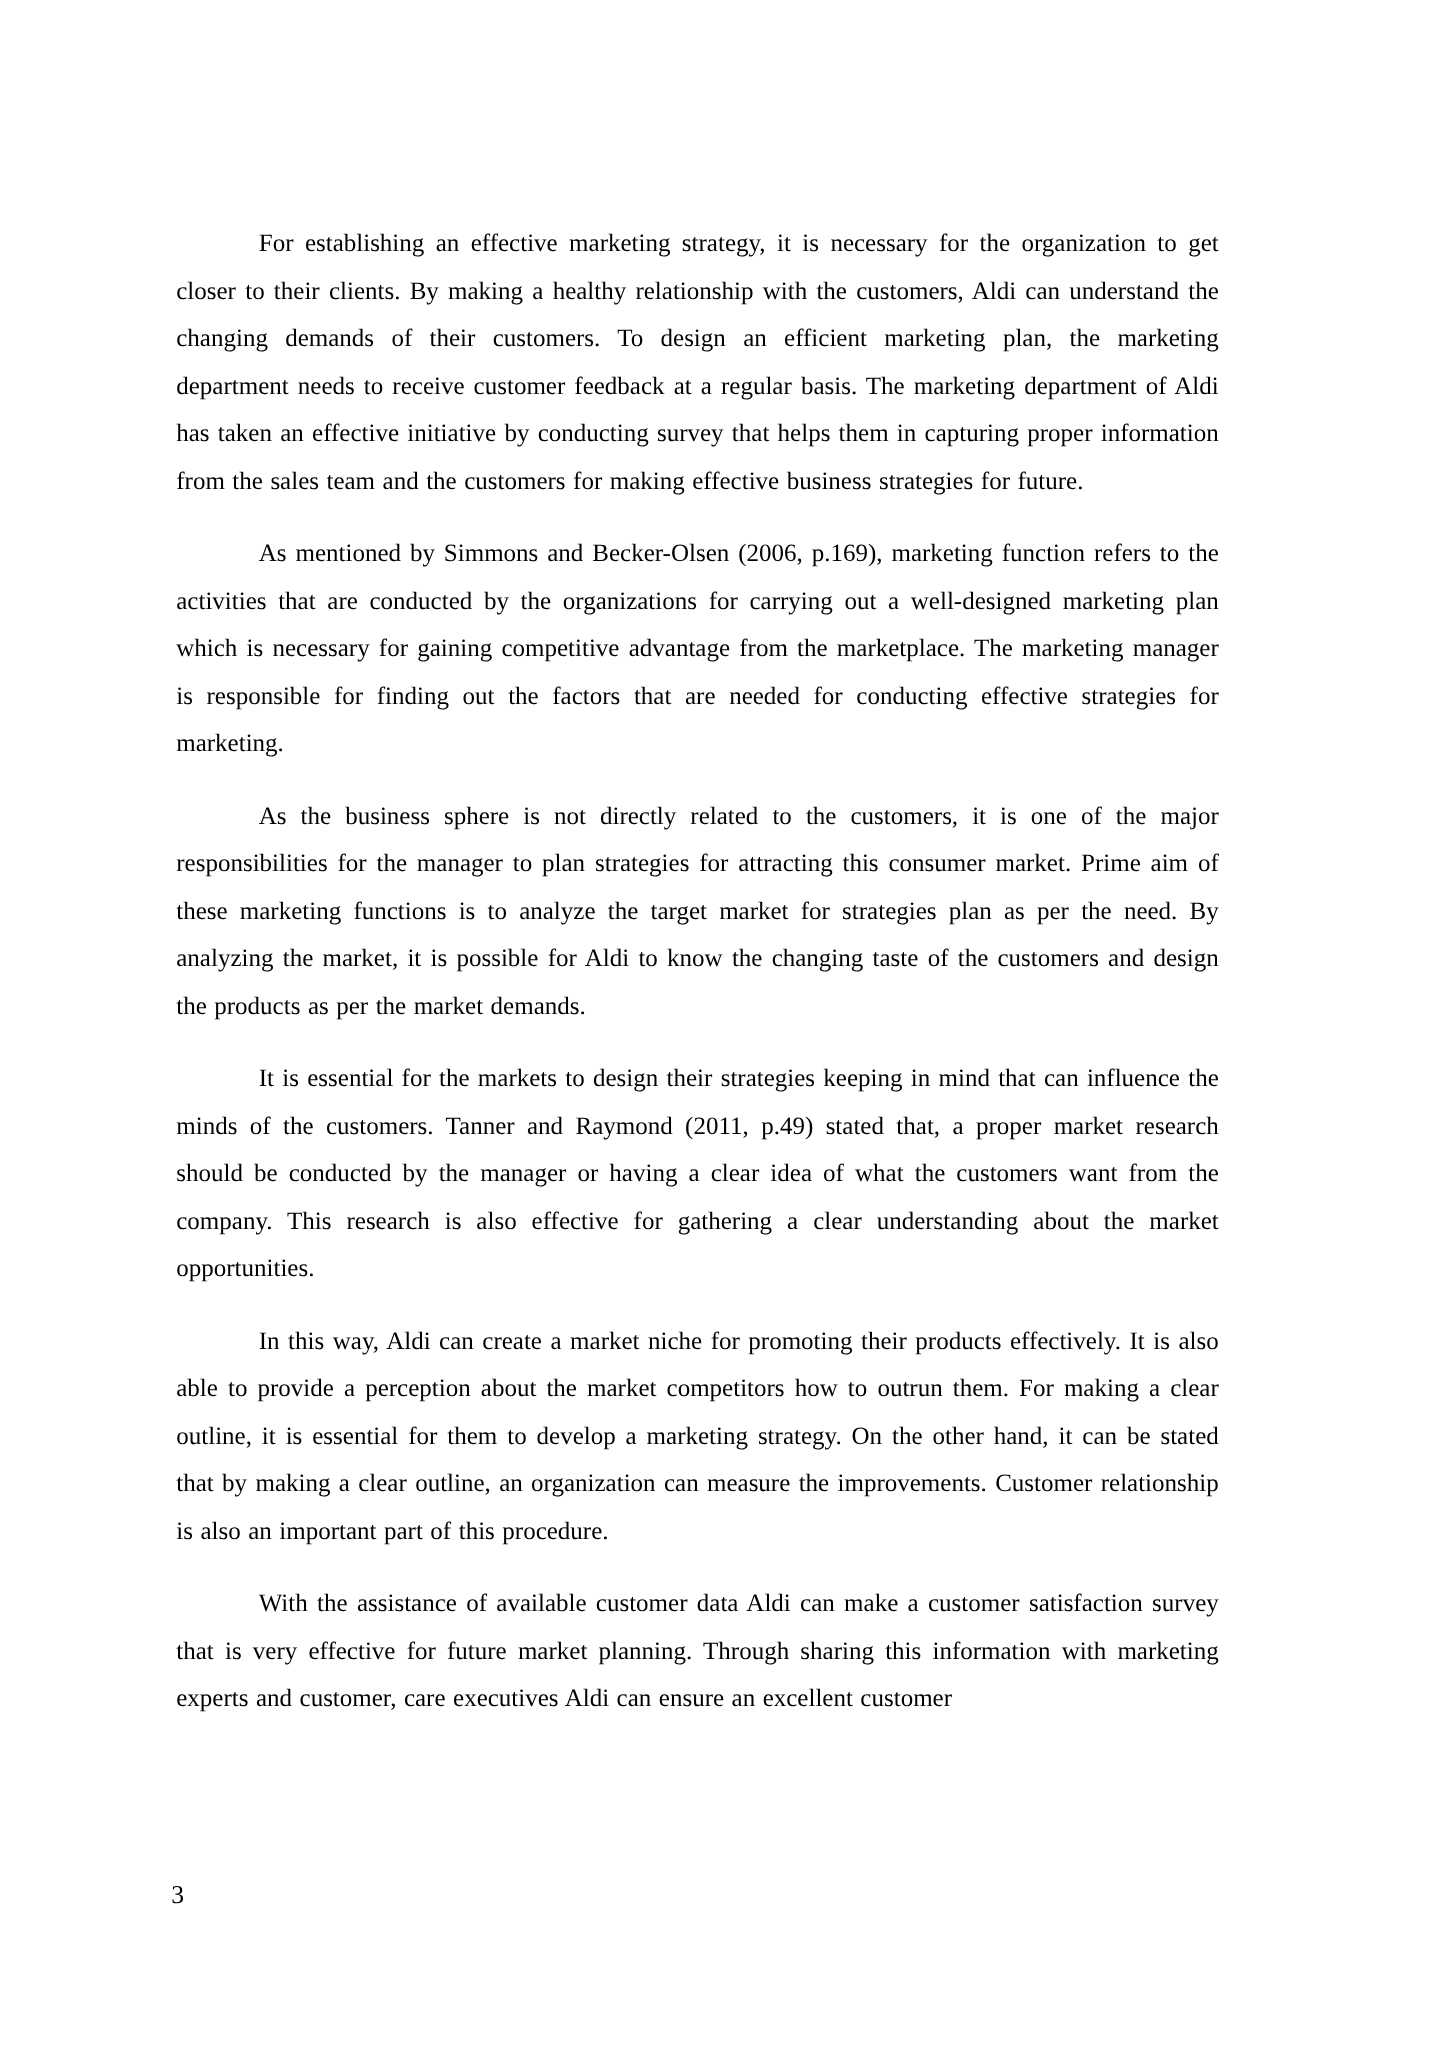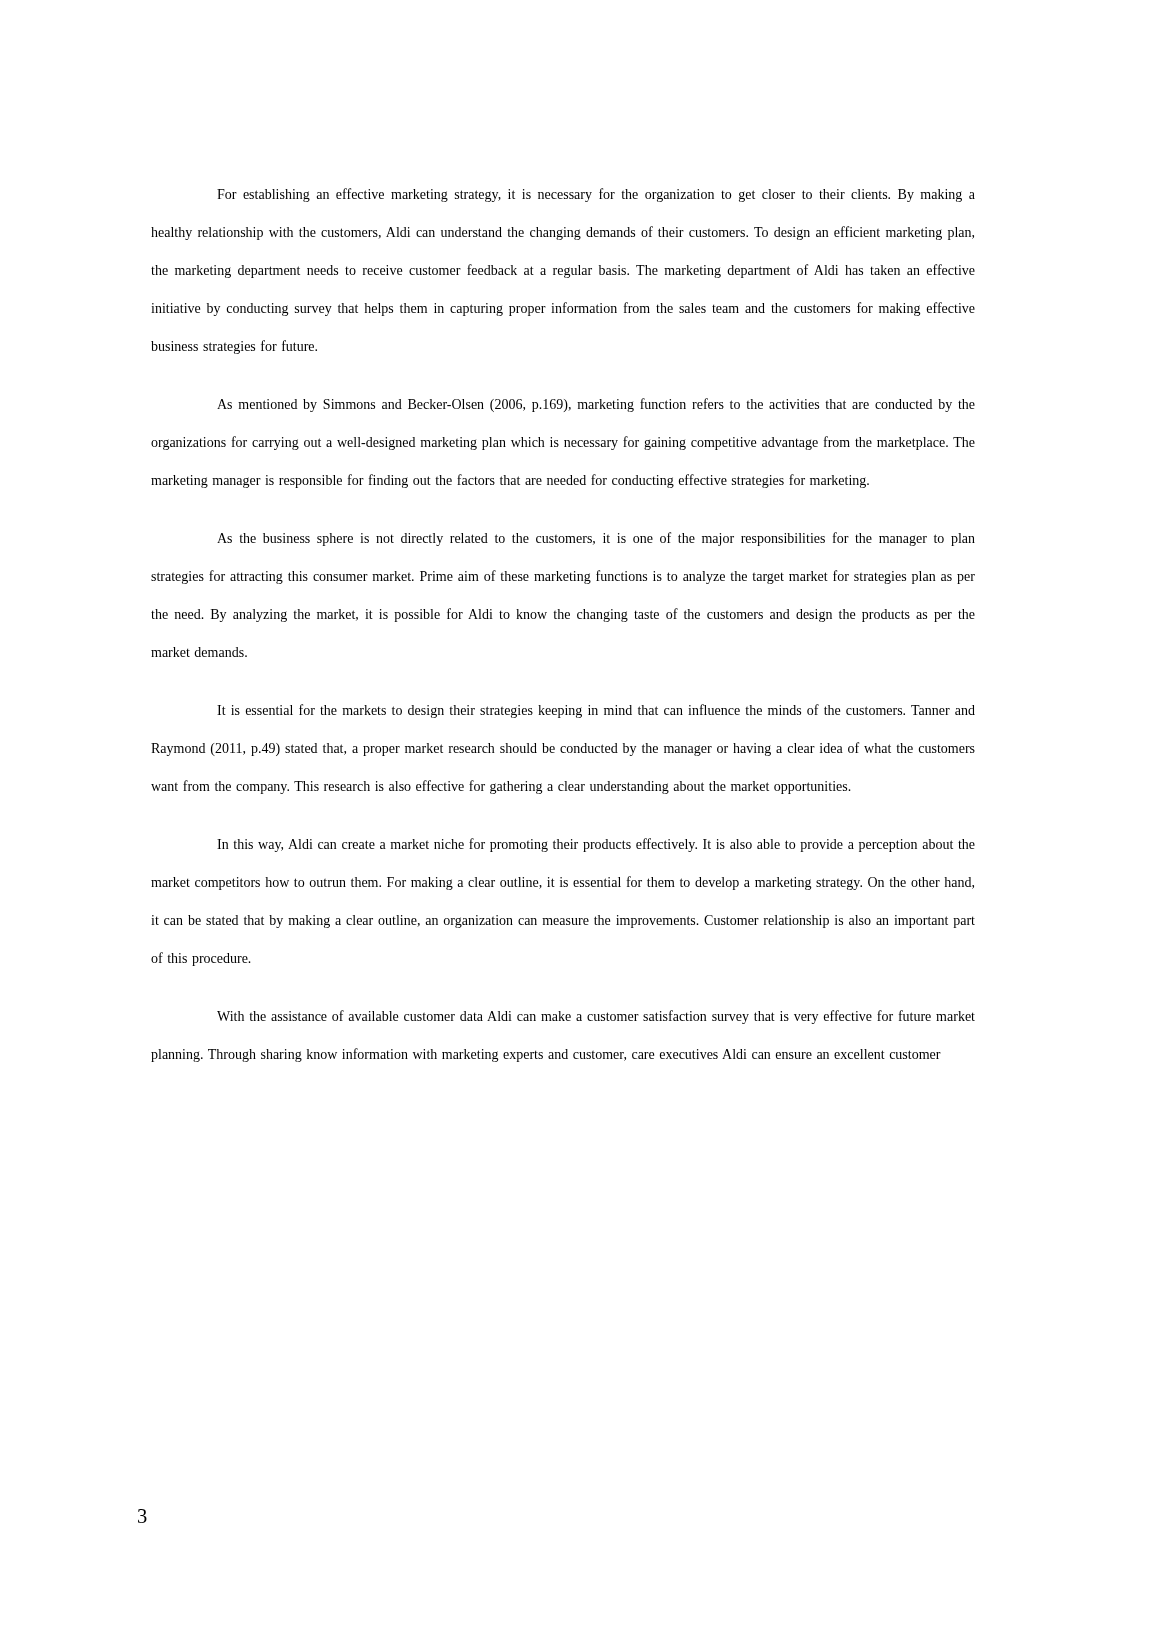--- a/index.html
+++ b/index.html
@@ -20,22 +20,22 @@
     background: #ffffff;
     overflow: hidden;
   }
   .content {
     position: absolute;
     top: 176px;
     left: 137px;
     width: 838px;
   }
   .para {
-    margin: 0 0 20px 14px;
-    font-size: 14px;
+    margin: 0 0 20px 4px;
+    font-size: 20px;
     line-height: 38px;
     text-align: justify;
     text-indent: 66px;
     word-spacing: 1px;
   }
   .page-number {
     position: absolute;
     left: 137px;
     bottom: 112px;
     font-size: 20.5px;
@@ -45,16 +45,16 @@
 </head>
 <body>
 
 <div class="page">
   <main class="content">
     <p class="para">For establishing an effective marketing strategy, it is necessary for the organization to get closer to their clients. By making a healthy relationship with the customers, Aldi can understand the changing demands of their customers. To design an efficient marketing plan, the marketing department needs to receive customer feedback at a regular basis. The marketing department of Aldi has taken an effective initiative by conducting survey that helps them in capturing proper information from the sales team and the customers for making effective business strategies for future.</p>
     <p class="para">As mentioned by Simmons and Becker-Olsen (2006, p.169), marketing function refers to the activities that are conducted by the organizations for carrying out a well-designed marketing plan which is necessary for gaining competitive advantage from the marketplace. The marketing manager is responsible for finding out the factors that are needed for conducting effective strategies for marketing.</p>
     <p class="para">As the business sphere is not directly related to the customers, it is one of the major responsibilities for the manager to plan strategies for attracting this consumer market. Prime aim of these marketing functions is to analyze the target market for strategies plan as per the need. By analyzing the market, it is possible for Aldi to know the changing taste of the customers and design the products as per the market demands.</p>
     <p class="para">It is essential for the markets to design their strategies keeping in mind that can influence the minds of the customers. Tanner and Raymond (2011, p.49) stated that, a proper market research should be conducted by the manager or having a clear idea of what the customers want from the company. This research is also effective for gathering a clear understanding about the market opportunities.</p>
     <p class="para">In this way, Aldi can create a market niche for promoting their products effectively. It is also able to provide a perception about the market competitors how to outrun them. For making a clear outline, it is essential for them to develop a marketing strategy. On the other hand, it can be stated that by making a clear outline, an organization can measure the improvements. Customer relationship is also an important part of this procedure.</p>
-    <p class="para">With the assistance of available customer data Aldi can make a customer satisfaction survey that is very effective for future market planning. Through sharing know information with marketing experts and customer, care executives Aldi can ensure an excellent customer</p>
+    <p class="para">With the assistance of available customer data Aldi can make a customer satisfaction survey that is very effective for future market planning. Through sharing this information with marketing experts and customer, care executives Aldi can ensure an excellent customer</p>
   </main>
   <div class="page-number">3</div>
 </div>
 
 </body></html>

